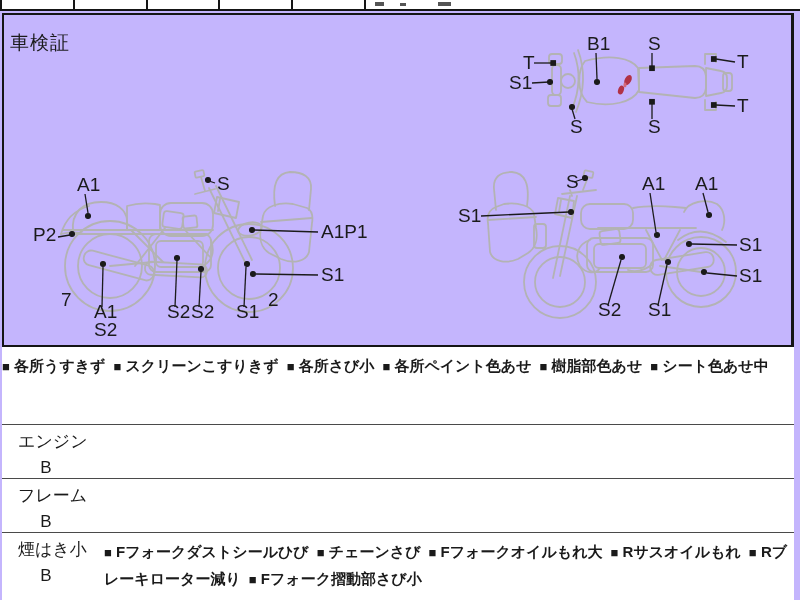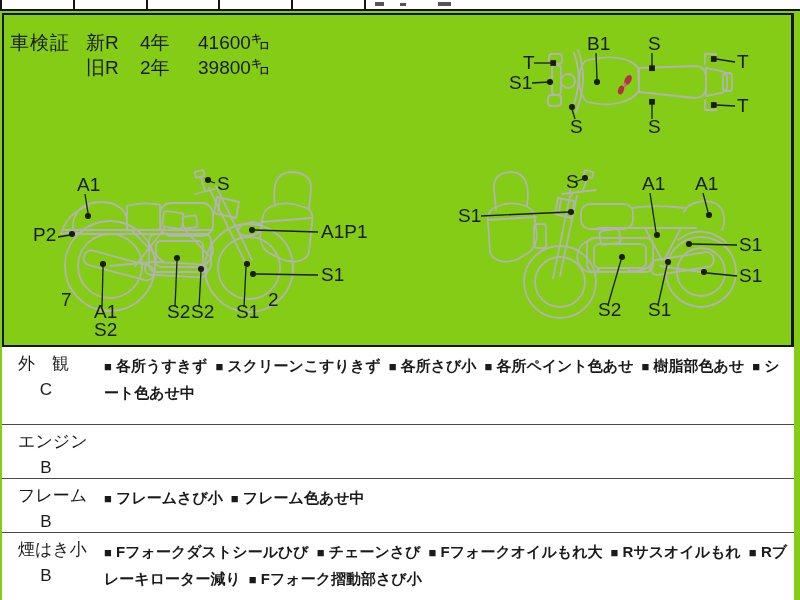--- a/index.html
+++ b/index.html
@@ -1,17 +1,17 @@
 <!DOCTYPE html>
 <html><head>
 <meta charset="utf-8">
 <style>
   html,body{margin:0;padding:0;background:#888;}
   .sheet{
-    position:relative;width:800px;height:600px;background:#84cc16;overflow:hidden;
+    position:relative;width:800px;height:600px;background:#c4b5fd;overflow:hidden;
     font-family:"Liberation Sans","DejaVu Sans",sans-serif;color:#1a1a1a;
   }
   
   .top-strip{position:absolute;top:0;left:0;width:800px;height:9px;border-bottom:2px solid #151515;background:#fff;}
   .tdiv{position:absolute;top:0;width:2px;height:9px;background:#151515;}
   .frag{position:absolute;background:#555;}
   
   .outer-box{position:absolute;top:13px;left:2px;width:792px;height:587px;box-sizing:border-box;
     border-top:2px solid #151515;border-left:2px solid #151515;border-right:3px solid #151515;}
   
@@ -52,32 +52,20 @@
     <div class="tdiv" style="left:364px"></div>
     <div class="frag" style="left:375px;top:2px;width:9px;height:4px"></div>
     <div class="frag" style="left:400px;top:3px;width:6px;height:3px"></div>
     <div class="frag" style="left:438px;top:2px;width:13px;height:4px"></div>
   </div>
 
   <div class="outer-box"></div>
 
   <div class="header-block">
     <div class="hb-title">車検証</div>
-    <div class="hb-rows">
-      <div class="hb-row">
-        <span>新R</span>
-        <span>4年</span>
-        <span>41600㌔</span>
-      </div>
-      <div class="hb-row">
-        <span>旧R</span>
-        <span>2年</span>
-        <span>39800㌔</span>
-      </div>
-    </div>
   </div>
 
   <div class="diagram d-top">
     <svg width="290" height="130" viewBox="0 0 290 130">
       <g stroke="#b3b3b3" fill="none" stroke-width="1.8" stroke-linejoin="round" stroke-linecap="round">
         <rect x="50" y="32" width="13" height="10" rx="3"></rect>
         <rect x="49" y="73" width="13" height="11" rx="3"></rect>
         <rect x="53" y="43" width="9" height="30" rx="4"></rect>
         <circle cx="69" cy="59" r="7"></circle>
         <path d="M79,28 Q90,58 77,90"></path>
@@ -253,38 +241,33 @@
       <text x="245" y="30">A1</text>
       <text x="289" y="91">S1</text>
       <text x="289" y="122">S1</text>
       <text x="148" y="156">S2</text>
       <text x="198" y="156">S1</text>
     </svg>
   </div>
 
   <div class="cond-table">
       <div class="cond-row">
-        <div class="cat-col">
-          <div class="cat">外　観</div>
-          <div class="grade">C</div>
-        </div>
         <div class="items-col"><span class="ci"><span class="b">■</span> 各所うすきず</span><span class="ci"><span class="b">■</span> スクリーンこすりきず</span><span class="ci"><span class="b">■</span> 各所さび小</span><span class="ci"><span class="b">■</span> 各所ペイント色あせ</span><span class="ci"><span class="b">■</span> 樹脂部色あせ</span><span class="ci"><span class="b">■</span> シート色あせ中</span></div>
       </div>
       <div class="cond-row">
         <div class="cat-col">
           <div class="cat">エンジン</div>
           <div class="grade">B</div>
         </div>
       </div>
       <div class="cond-row">
         <div class="cat-col">
           <div class="cat">フレーム</div>
           <div class="grade">B</div>
         </div>
-        <div class="items-col"><span class="ci"><span class="b">■</span> フレームさび小</span><span class="ci"><span class="b">■</span> フレーム色あせ中</span></div>
       </div>
       <div class="cond-row">
         <div class="cat-col">
           <div class="cat">煙はき小</div>
           <div class="grade">B</div>
         </div>
         <div class="items-col"><span class="ci"><span class="b">■</span> Fフォークダストシールひび</span><span class="ci"><span class="b">■</span> チェーンさび</span><span class="ci"><span class="b">■</span> Fフォークオイルもれ大</span><span class="ci"><span class="b">■</span> Rサスオイルもれ</span><span class="ci"><span class="b">■</span> Rブレーキローター減り</span><span class="ci"><span class="b">■</span> Fフォーク摺動部さび小</span></div>
       </div>
     </div>
 

